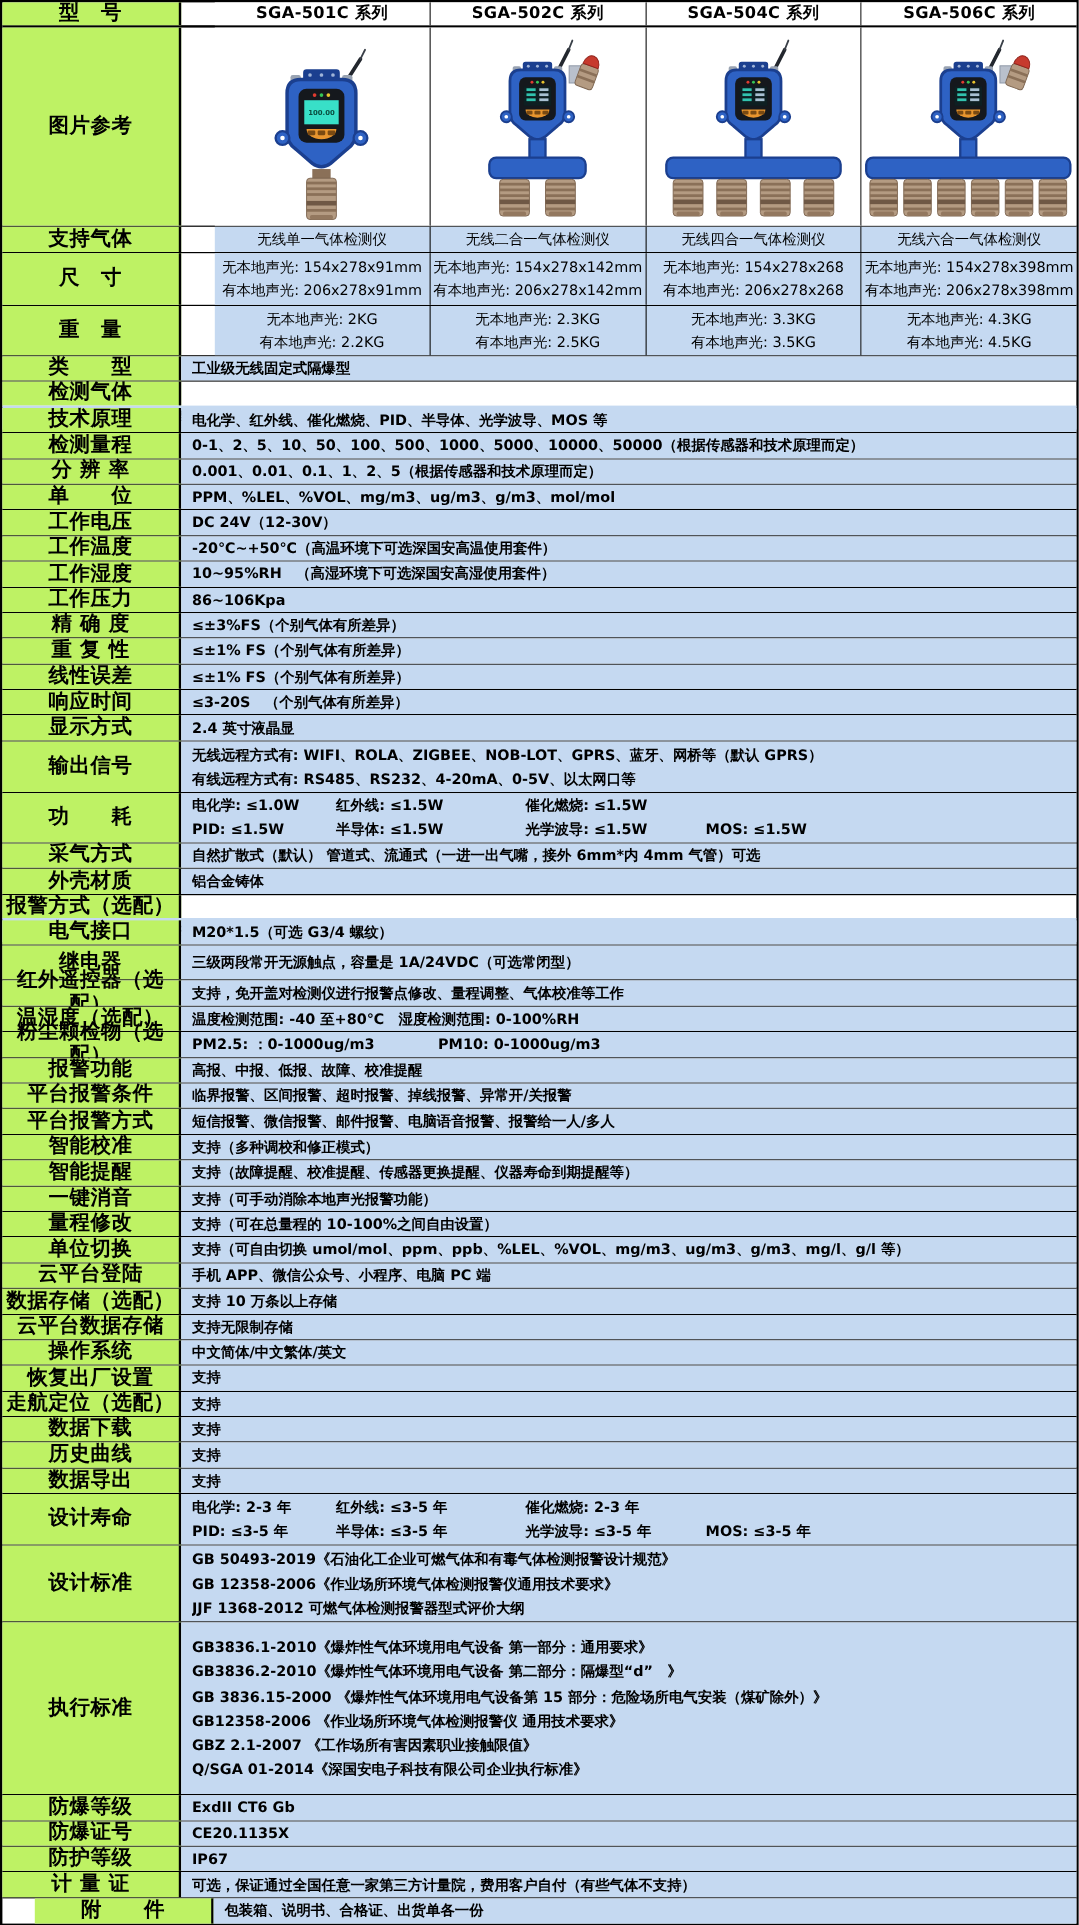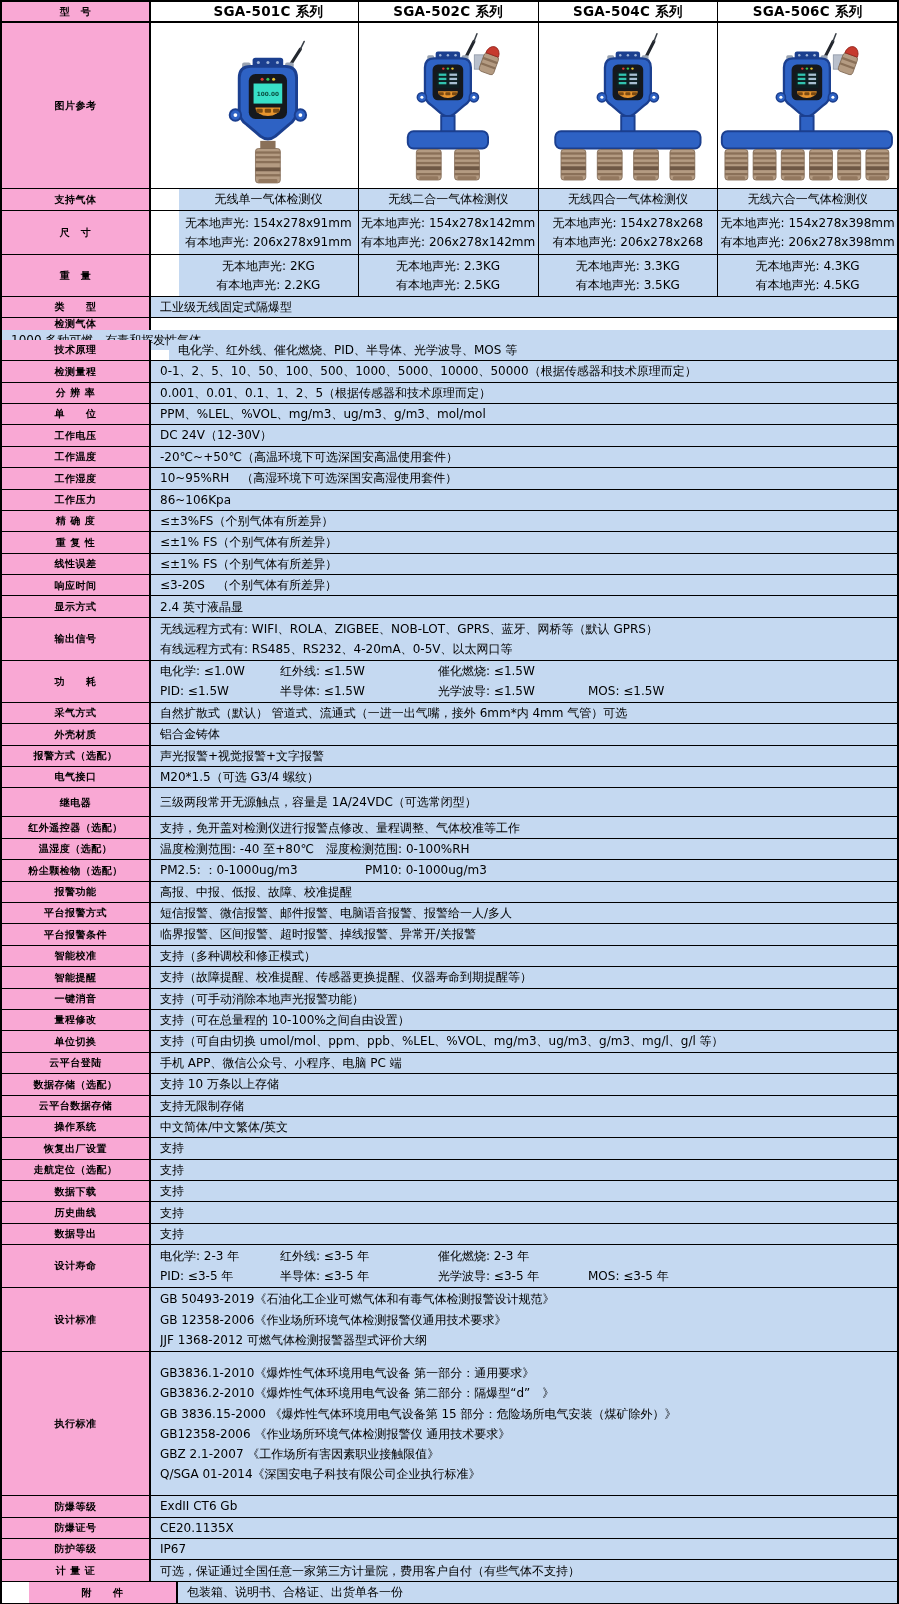--- a/index.html
+++ b/index.html
@@ -1,32 +1,32 @@
 <!DOCTYPE html>
 <html><head>
 <meta charset="utf-8">
 <style>
   html,body{margin:0;padding:0;background:#fff;}
   body{width:899px;font-family:"DejaVu Sans","Liberation Sans",sans-serif;color:#000;}
   .sheet{width:899px;box-sizing:border-box;border:2px solid #000;}
   .trow{display:flex;box-sizing:border-box;border-bottom:1.5px solid #000;align-items:stretch;}
   .trow:last-child{border-bottom:none;padding-left:27px;}
-  .lbl{width:149px;min-width:149px;box-sizing:border-box;background:#f9a8d4;border-right:2px solid #000;
+  .lbl{width:149px;min-width:149px;box-sizing:border-box;background:#bef264;border-right:2px solid #000;
        display:flex;align-items:center;justify-content:center;text-align:center;
-       font-weight:bold;font-size:10px;letter-spacing:.5px;padding:0 2px;line-height:1.15;}
+       font-weight:bold;font-size:17px;letter-spacing:.5px;padding:0 2px;line-height:1.15;}
   .vals{flex:1;display:flex;min-width:0;padding-left:28px;}
   .vcell{flex:1;box-sizing:border-box;background:#C5D9F1;border-right:1.5px solid #000;
          display:flex;flex-direction:column;align-items:center;justify-content:center;
          font-size:12px;line-height:19px;text-align:center;min-width:0;}
   .vcell:last-child{border-right:none;}
   .hdr-model{background:#fff;font-weight:bold;font-size:13.5px;letter-spacing:.3px;}
   .header-row{border-bottom:2px solid #000;}
   .img-cell{background:#fff;padding:0;}
   .span-val{flex:1;box-sizing:border-box;background:#C5D9F1;display:flex;flex-direction:column;
-            justify-content:center;padding:0 6px 0 9px;font-size:12px;line-height:20.2px;min-width:0;}
+            justify-content:center;padding:0 6px 0 9px;font-size:12px;line-height:20.2px;min-width:0;font-weight:bold;}
   .seg-line{display:flex;white-space:nowrap;}
   .seg{display:inline-block;}
   .line{white-space:nowrap;overflow:hidden;}
   svg{display:block;}
 </style>
 </head>
 <body>
 
 <div class="sheet">
   <div class="trow header-row" style="height:21px">
@@ -389,21 +389,21 @@
         <div class="span-val">
           <div class="line">工业级无线固定式隔爆型</div>
         </div>
       </div>
       <div class="trow" style="height: 21.4px; flex-direction: column;">
         <div class="lbl">检测气体</div>
         <div class="span-val">
           <div class="line">1000 多种可燃、有毒和挥发性气体</div>
         </div>
       </div>
-      <div class="trow" style="height: 21.4px; gap: 18px;">
+      <div class="trow" style="height: 21.4px;">
         <div class="lbl">技术原理</div>
         <div class="span-val">
           <div class="line">电化学、红外线、催化燃烧、PID、半导体、光学波导、MOS 等</div>
         </div>
       </div>
       <div class="trow" style="height: 21.4px;">
         <div class="lbl">检测量程</div>
         <div class="span-val">
           <div class="line">0-1、2、5、10、50、100、500、1000、5000、10000、50000（根据传感器和技术原理而定）</div>
         </div>
@@ -502,21 +502,21 @@
         <div class="span-val">
           <div class="line">自然扩散式（默认） 管道式、流通式（一进一出气嘴，接外 6mm*内 4mm 气管）可选</div>
         </div>
       </div>
       <div class="trow" style="height: 21.4px;">
         <div class="lbl">外壳材质</div>
         <div class="span-val">
           <div class="line">铝合金铸体</div>
         </div>
       </div>
-      <div class="trow" style="height: 21.4px;">
+      <div class="trow" style="height: 21.4px; flex-direction: column;">
         <div class="lbl">报警方式（选配）</div>
         <div class="span-val">
           <div class="line">声光报警+视觉报警+文字报警</div>
         </div>
       </div>
       <div class="trow" style="height: 21.4px;">
         <div class="lbl">电气接口</div>
         <div class="span-val">
           <div class="line">M20*1.5（可选 G3/4 螺纹）</div>
         </div>
@@ -548,29 +548,29 @@
           </div>
         </div>
       </div>
       <div class="trow" style="height: 21.4px;">
         <div class="lbl">报警功能</div>
         <div class="span-val">
           <div class="line">高报、中报、低报、故障、校准提醒</div>
         </div>
       </div>
       <div class="trow" style="height: 21.4px;">
+        <div class="lbl">平台报警条件</div>
+        <div class="span-val">
+          <div class="line">临界报警、区间报警、超时报警、掉线报警、异常开/关报警</div>
+        </div>
+      </div>
+      <div class="trow" style="height: 21.4px;">
         <div class="lbl">平台报警方式</div>
         <div class="span-val">
           <div class="line">短信报警、微信报警、邮件报警、电脑语音报警、报警给一人/多人</div>
-        </div>
-      </div>
-      <div class="trow" style="height: 21.4px;">
-        <div class="lbl">平台报警条件</div>
-        <div class="span-val">
-          <div class="line">临界报警、区间报警、超时报警、掉线报警、异常开/关报警</div>
         </div>
       </div>
       <div class="trow" style="height: 21.4px;">
         <div class="lbl">智能校准</div>
         <div class="span-val">
           <div class="line">支持（多种调校和修正模式）</div>
         </div>
       </div>
       <div class="trow" style="height: 21.4px;">
         <div class="lbl">智能提醒</div>

